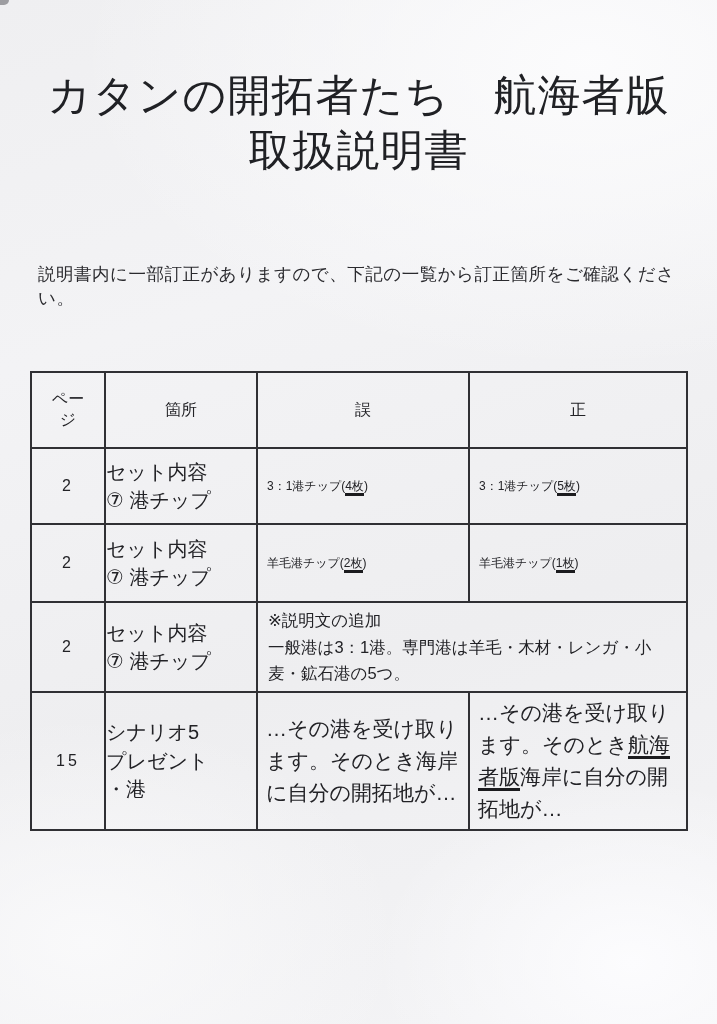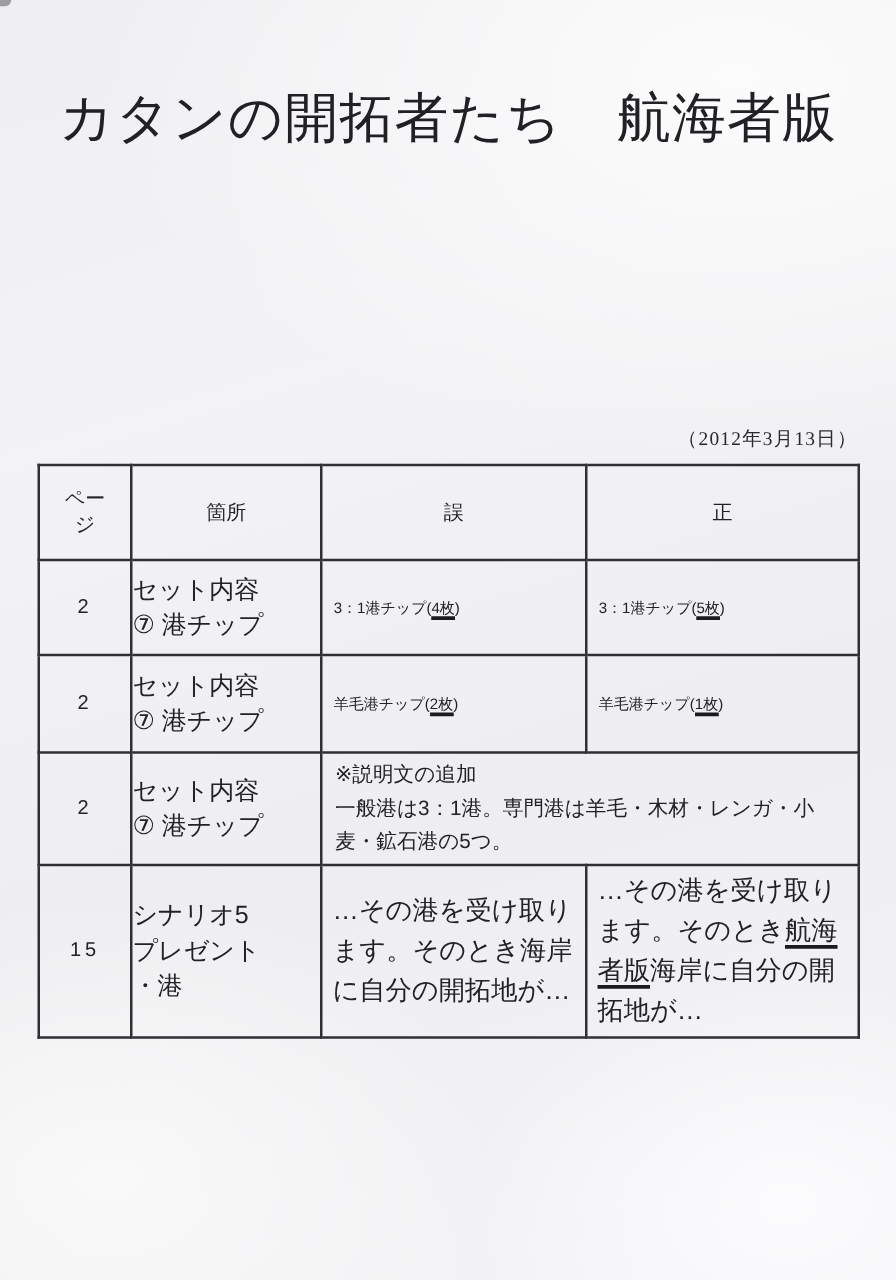--- a/index.html
+++ b/index.html
@@ -144,25 +144,26 @@
 </style>
 </head>
 <body>
 
 <div class="paper">
 
   <div class="corner-smudge"></div>
 
   <div class="title-block">
     <div>カタンの開拓者たち　航海者版</div>
+    <div>取扱説明書</div>
   </div>
 
 
-
-  <div class="date-line">（2012年3月13日）</div>
+  <div class="intro">説明書内に一部訂正がありますので、下記の一覧から訂正箇所をご確認ください。</div>
+
 
   <table class="errata">
     <colgroup>
       <col style="width:74px">
       <col style="width:152px">
       <col style="width:212px">
       <col>
     </colgroup>
     <thead>
       <tr>

